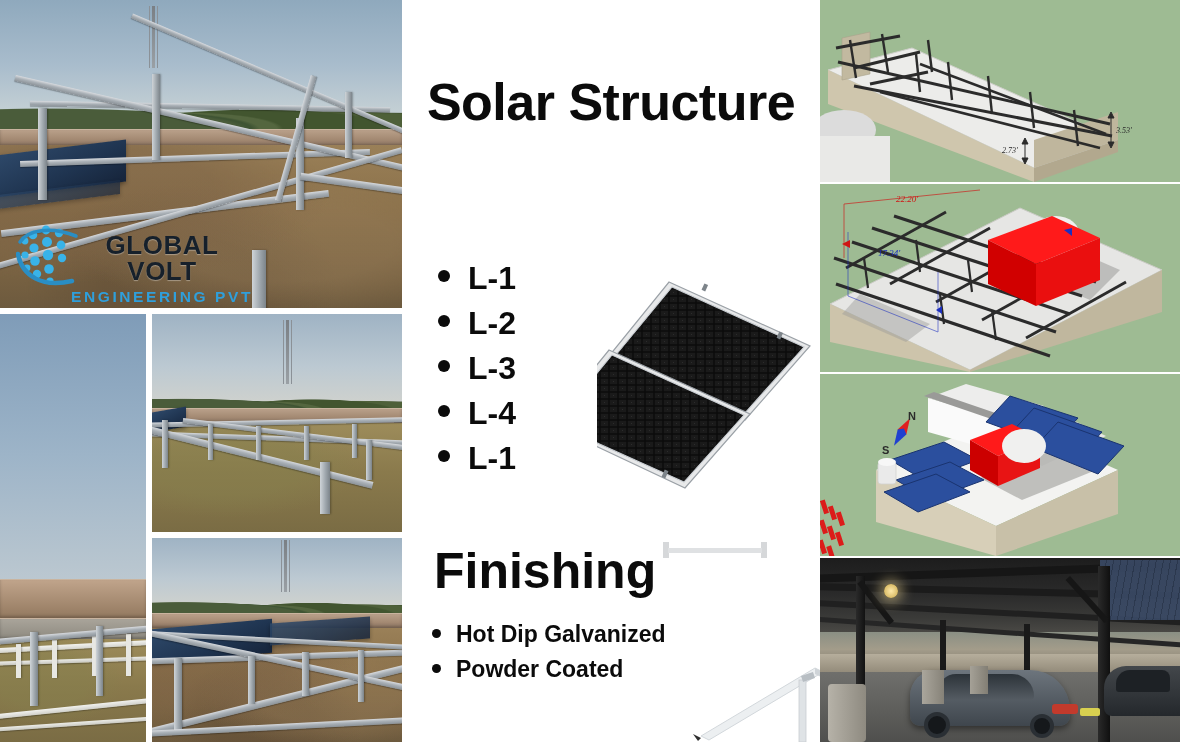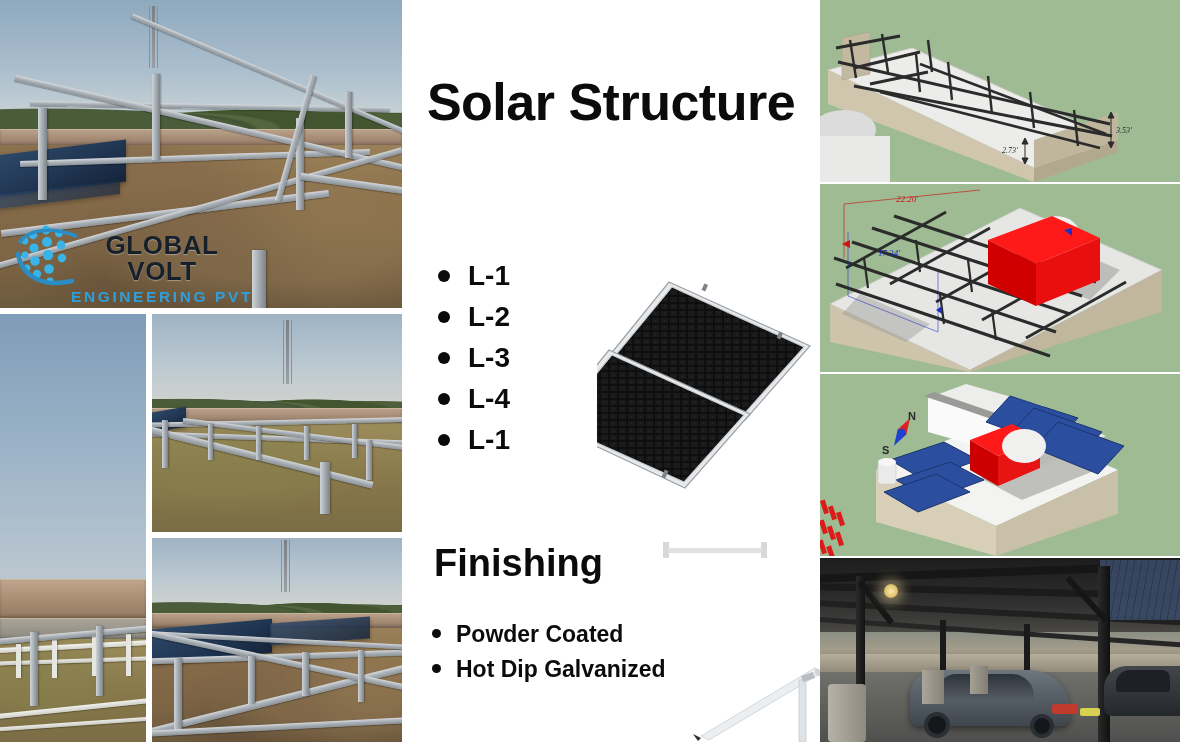--- a/index.html
+++ b/index.html
@@ -91,31 +91,31 @@
   .title {
     position:absolute; left:0; right:0; top:72px; text-align:center;
     font-size:52px; font-weight:bold; color:#0b0b0b; letter-spacing:-.5px;
   }
   .subtitle {
     position:absolute; left:0; right:14px; top:155px; text-align:center;
     font-size:40px; font-weight:bold; color:#101010;
   }
   .type-list { position:absolute; left:28px; top:262px; list-style:none; }
   .type-list li {
-    font-size:28px; font-weight:bold; color:#0b0b0b;
+    font-size:32px; font-weight:bold; color:#0b0b0b;
     margin-bottom:13px; position:relative; padding-left:38px; line-height:1;
   }
   .type-list li .bullet {
     position:absolute; left:8px; top:8px; width:12px; height:12px;
     border-radius:50%; background:#0b0b0b;
   }
 
   .finishing {
     position:absolute; left:32px; top:542px;
-    font-size:38px; font-weight:bold; color:#0b0b0b;
+    font-size:50px; font-weight:bold; color:#0b0b0b;
   }
   .fin-list { position:absolute; left:22px; top:622px; list-style:none; }
   .fin-list li {
     font-size:23px; font-weight:bold; color:#0b0b0b;
     margin-bottom:10px; position:relative; padding-left:32px; line-height:1.08;
   }
   .fin-list li .bullet {
     position:absolute; left:8px; top:7px; width:9px; height:9px;
     border-radius:50%; background:#0b0b0b;
   }
@@ -307,22 +307,22 @@
 
     <h2 class="finishing">Finishing</h2>
 
     <svg class="dim-icon" viewBox="0 0 110 26">
       <rect x="3" y="4" width="6" height="16" fill="#d6d8da"></rect>
       <rect x="101" y="4" width="6" height="16" fill="#d6d8da"></rect>
       <rect x="8" y="10" width="94" height="5" fill="#dfe1e3"></rect>
     </svg>
 
     <ul class="fin-list">
+      <li><span class="bullet"></span><span>Hot Dip Galvanized</span></li>
       <li><span class="bullet"></span><span>Powder Coated</span></li>
-      <li><span class="bullet"></span><span>Hot Dip Galvanized</span></li>
     </ul>
 
     <svg class="rail-art" viewBox="0 0 140 82">
       <polygon points="128,6 136,10 22,78 14,74" fill="#eceff1" stroke="#d2d7db" stroke-width="1"></polygon>
       <polygon points="128,6 136,10 136,16 128,12" fill="#cfd4d8"></polygon>
       <rect x="112" y="18" width="7" height="62" fill="#dfe3e6" stroke="#c8cdd1" stroke-width=".8"></rect>
       <polygon points="114,14 126,10 128,16 116,20" fill="#b8bec3"></polygon>
       <path d="M6 72 l8 4 -3 3 z" fill="#2f2f2f"></path>
     </svg>
   </div>

